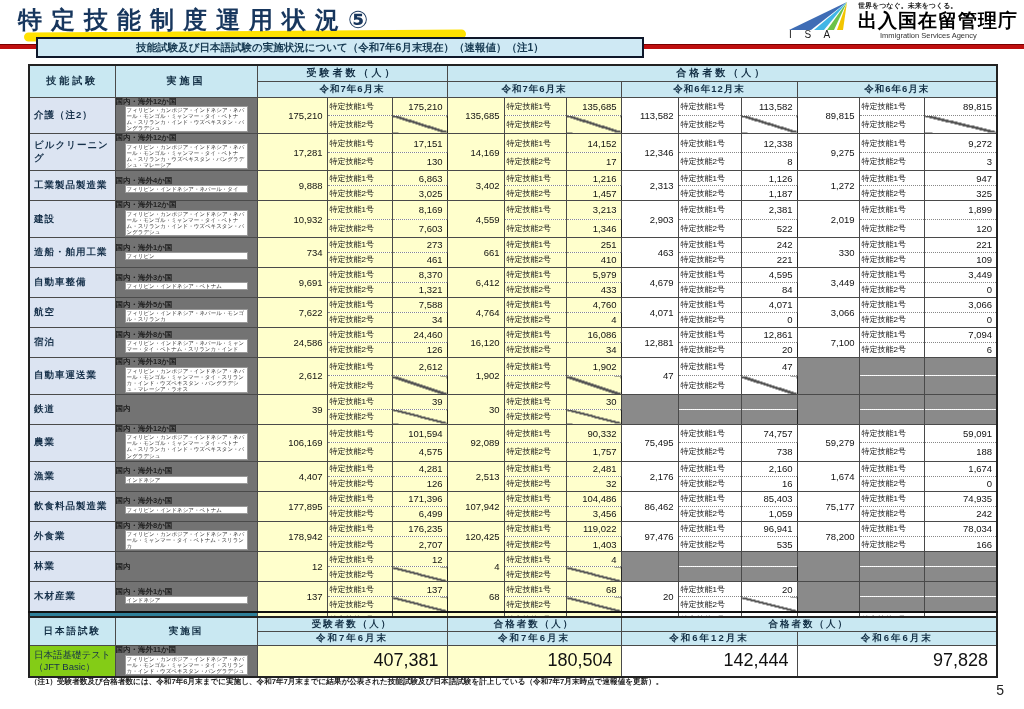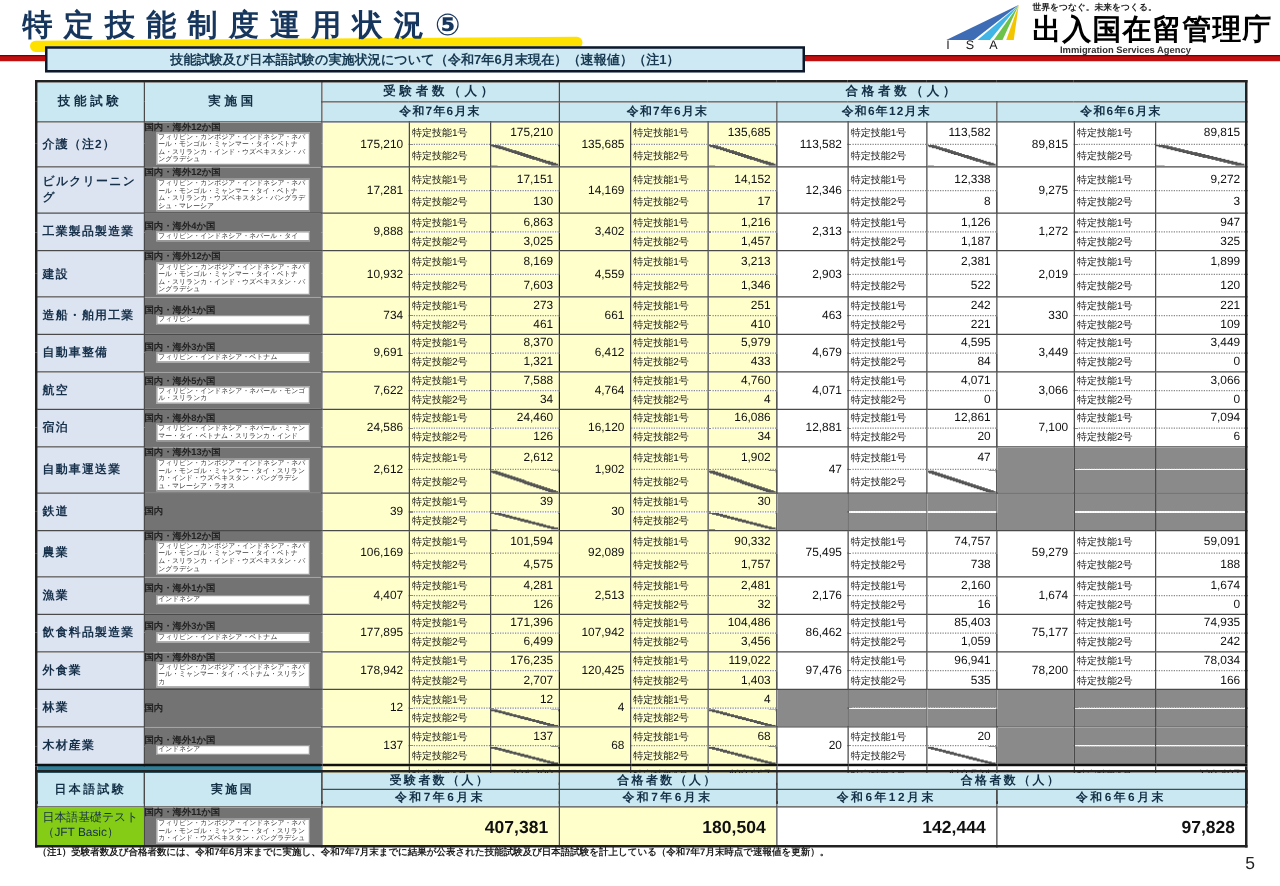--- a/index.html
+++ b/index.html
@@ -10,22 +10,22 @@
   
   .title{position:absolute;left:18px;top:4px;font-size:24px;font-weight:bold;
     color:#17365d;letter-spacing:9px;z-index:2;white-space:nowrap;}
   .title-marker{position:absolute;left:24px;top:31px;width:442px;height:9px;
     background:#ffe100;border-radius:6px;transform:rotate(-.4deg);z-index:1;}
   .logo{position:absolute;right:6px;top:1px;display:flex;gap:7px;align-items:center;z-index:2;}
   .plane-wrap{display:flex;flex-direction:column;align-items:flex-start;}
   .isa{font-size:10px;font-weight:normal;letter-spacing:5px;color:#1a1a1a;margin-top:-3px;}
   .logo-text{display:flex;flex-direction:column;}
   .tagline{font-size:7px;font-weight:bold;color:#222;}
-  .org{font-size:23px;font-weight:bold;color:#000;line-height:1.05;letter-spacing:1px;}
-  .org-en{font-size:7.5px;font-weight:bold;color:#333;padding-left:22px;}
+  .org{font-size:19px;font-weight:bold;color:#000;line-height:1.05;letter-spacing:1px;}
+  .org-en{font-size:7.5px;font-weight:normal;color:#333;padding-left:22px;}
   .red-line{position:absolute;top:44px;left:0;width:1024px;height:4px;
     background:#bf0f0f;border-top:1px solid #7a0000;z-index:1;}
   .subtitle{position:absolute;left:36px;top:37px;width:604px;height:17px;
     background:#cfe9f4;border:2px solid #0f172a;display:flex;align-items:center;
     justify-content:center;font-size:10.5px;font-weight:bold;color:#173a52;z-index:3;}
   
   table{border-collapse:collapse;table-layout:fixed;}
   .tbl{position:absolute;left:28px;top:64px;width:968px;border:2px solid #222;}
   .tbl2{position:absolute;left:28px;top:616px;width:968px;border:2px solid #222;}
   th,td{border:1px solid #4a4a4a;padding:0;overflow:hidden;vertical-align:middle;}
@@ -48,21 +48,21 @@
   tr.sub1 td.dt{border-bottom:1px dotted #888;}
   tr.sub1 td.dtw{border-bottom:1px dotted #f2f2f2;}
   tr.sub2 td{border-top:none;}
   .diag{background-image:linear-gradient(to right top,transparent 46%,#555 46%,#555 54%,transparent 54%);}
   tr.sum td{border-top:2px solid #111;}
   .sumlabel{background:#2e7f99;color:#102f47;font-weight:bold;font-size:12px;
     letter-spacing:14px;text-align:center;}
   .bmain{font-size:13px;font-weight:bold;} .bsub{font-size:12px;font-weight:bold;}
   .jname{background:#84cc16;font-weight:normal;font-size:9.5px;text-align:left;
     padding-left:4px;line-height:1.2;color:#16304a;}
-  .big{font-size:14px;font-weight:bold;text-align:right;padding-right:8px;margin-left:23px;}
+  .big{font-size:18px;font-weight:normal;text-align:right;padding-right:8px;margin-left:23px;}
   
   .notes{position:absolute;left:30px;top:676px;font-size:7.6px;color:#222;line-height:1.55;font-weight:bold;}
   .pageno{position:absolute;right:20px;top:682px;font-size:14px;color:#222;}
 </style>
 </head>
 <body>
 
 <div class="title">特定技能制度運用状況⑤</div>
 <div class="title-marker"></div>
 

